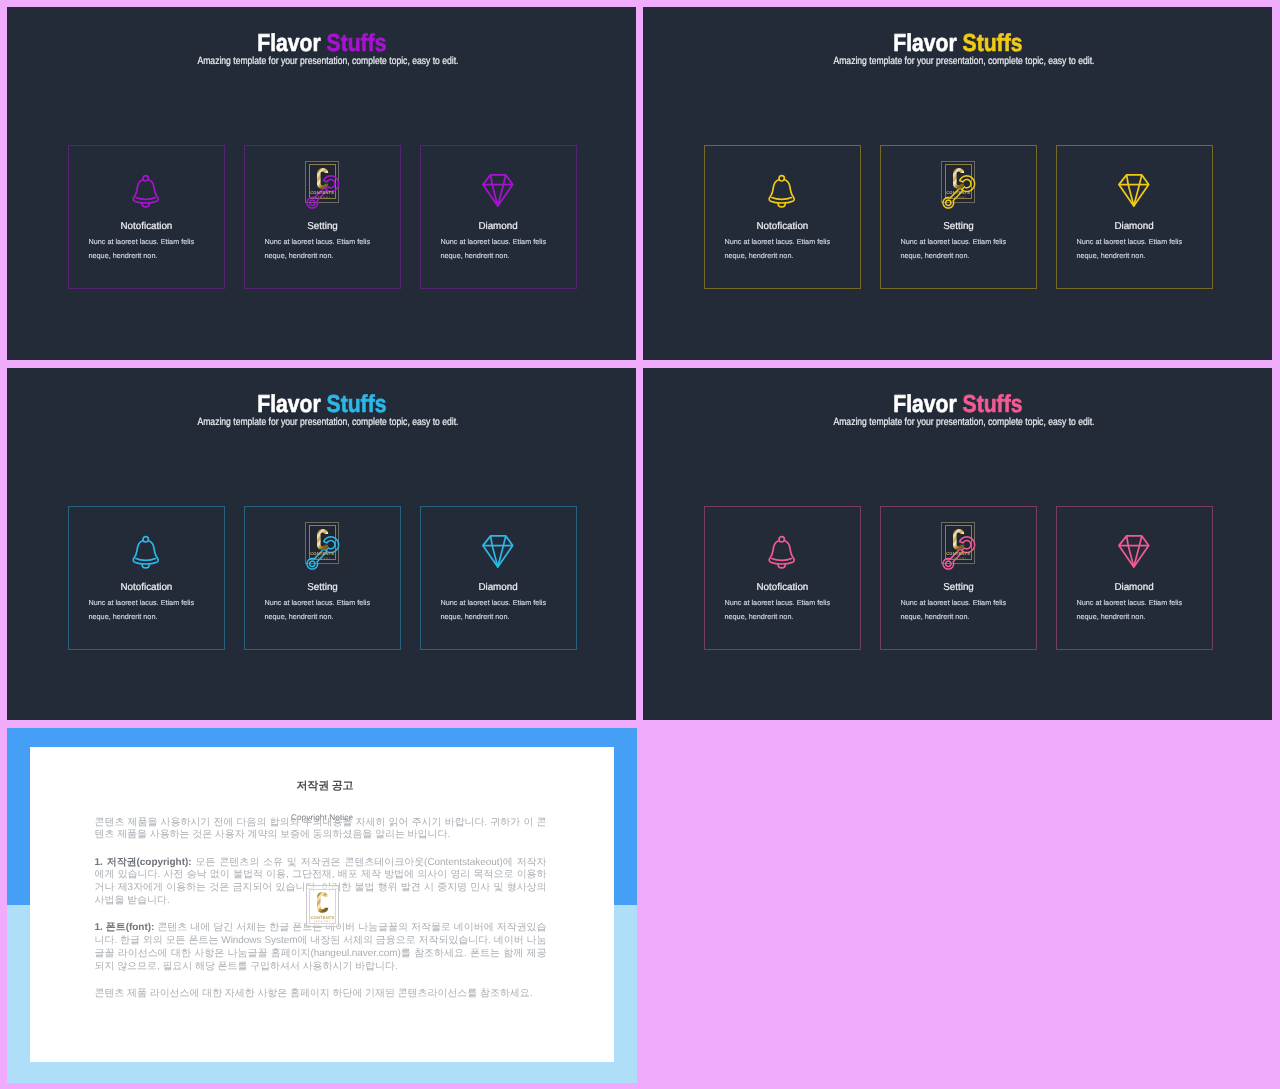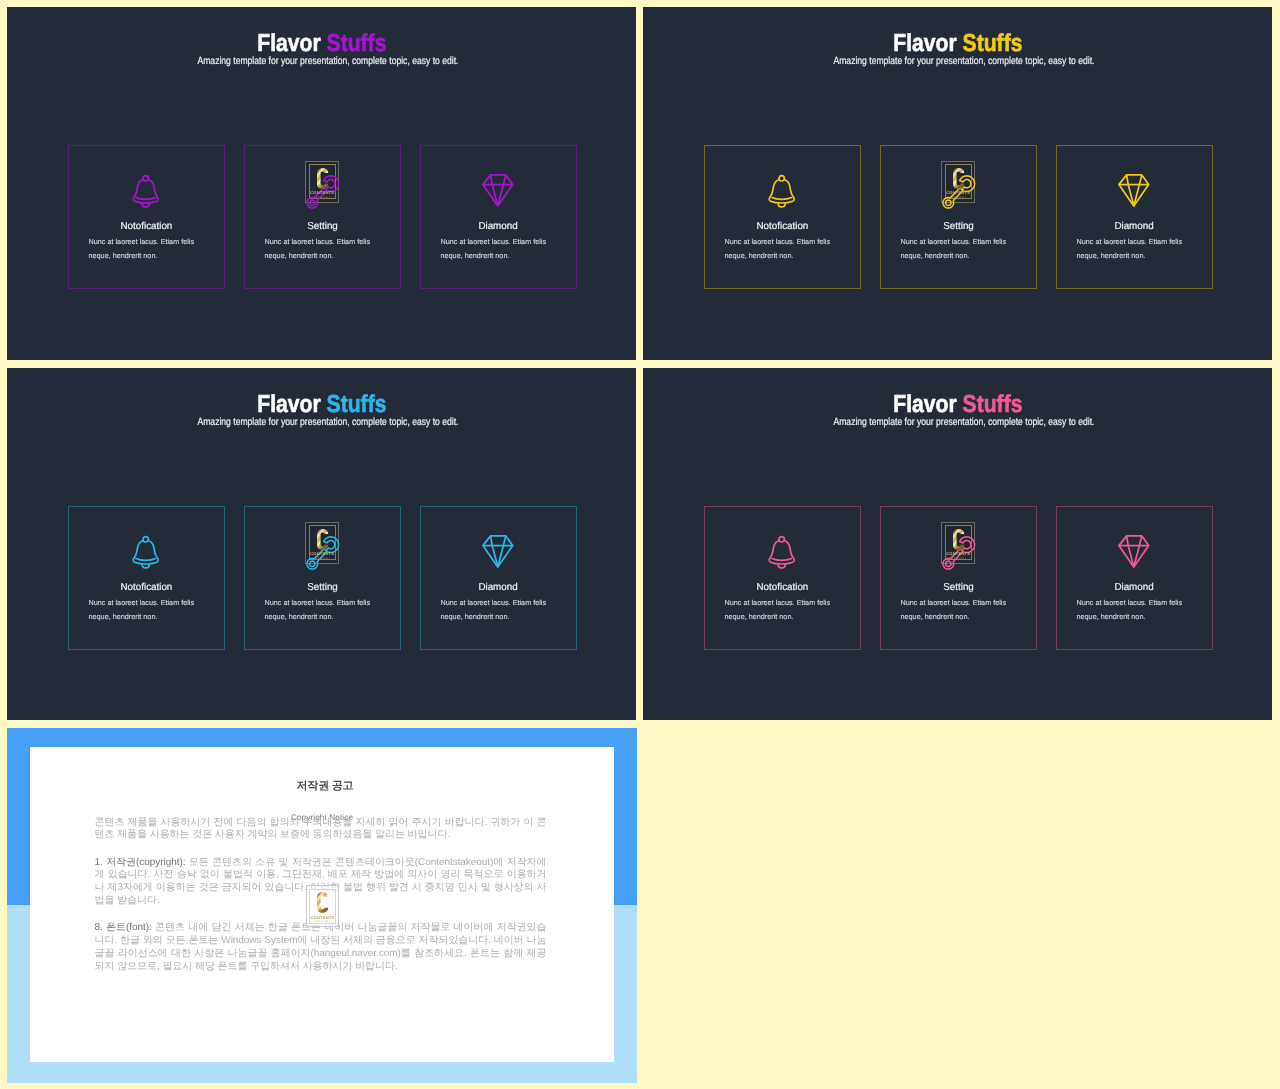--- a/index.html
+++ b/index.html
@@ -68,34 +68,34 @@
   .nf-top{position:absolute;left:0;top:0;width:100%;height:177px;background:#45a0f5;}
   .nf-bot{position:absolute;left:0;top:177px;width:100%;height:178px;background:#afdff8;}
   .paper{position:absolute;left:23px;top:19px;width:584px;height:315px;background:#ffffff;}
   .n-title{margin:0;padding-top:33px;text-align:center;font-size:11px;
            font-weight:bold;color:#4a4a4a;line-height:13px;letter-spacing:-0.2px;padding-left:6px;}
   .n-sub{margin:16px;padding-top:4px;text-align:center;font-size:8.2px;color:#7b7b7b;
          line-height:10px;letter-spacing:0.1px;}
   .n-body{position:absolute;left:64.5px;width:452px;top:69.6px;}
   .n-body p{margin:0 0 14.3px 0;font-size:10px;line-height:12.85px;color:#a9aeb3;
             text-align:justify;letter-spacing:-0.05px;word-break:break-all;}
-  .n-body p b{font-weight:normal;color:#6f757b;}
+  .n-body p b{font-weight:bold;color:#6f757b;}
   .n-body p b:empty{display:none;}
   .n-body p b:empty + span{margin-left:0;}
   .wm-paper{position:absolute;left:275.6px;top:138.3px;width:33.6px;height:41.7px;}
   .wm-paper .wm{top:0;border-color:#cfcfcf;background:rgba(255,255,255,0.55);}
   .wm-paper .wm-fg{top:0;}
   .wm-paper .wm-inner{border-color:#dcd6c2;}
   .wm-paper .wm-t1{color:#bda05c;}
   .wm-paper .wm-t2{color:#b5ab8c;}
 </style>
 </head>
 <body>
 
-<div class="grid" style="background-color: #fef9c3;">
+<div class="grid" style="background-color: #f0abfc;">
   <section class="slide s1" style="background-color: rgb(36, 43, 56);">
     <div class="hdr">
       <h1 class="title"><span class="tx"><span>Flavor</span> <span style="color: rgb(167, 20, 207);">Stuffs</span></span></h1>
       <p class="subtitle"><span class="tx">Amazing template for your presentation, complete topic, easy to edit.</span></p>
     </div>
     <div class="cards">
       <div class="card" style="border-color: rgba(167, 20, 207, 0.4);">
         <div class="card-icon" style="color: rgb(167, 20, 207);">
           <svg width="27.4" height="33.8" viewBox="0 0 27.4 33.8">
   <circle cx="13.7" cy="4.3" r="2.7" fill="none" stroke="currentColor" stroke-width="1.7"></circle>
@@ -333,21 +333,22 @@
     <div class="notice-frame">
       <div class="nf-top" style="background-color: rgb(69, 160, 245);"></div>
       <div class="nf-bot" style="background-color: rgb(175, 223, 248);"></div>
     </div>
     <div class="paper">
       <h2 class="n-title">저작권 공고</h2>
       <p class="n-sub">Copyright Notice</p>
       <div class="n-body">
         <p> <span>콘텐츠 제품을 사용하시기 전에 다음의 합의와 주의내용을 자세히 읽어 주시기 바랍니다. 귀하가 이 콘텐츠 제품을 사용하는 것은 사용자 계약의 보증에 동의하셨음을 알리는 바입니다.</span></p>
         <p><b>1. 저작권(copyright):</b> <span>모든 콘텐츠의 소유 및 저작권은 콘텐츠테이크아웃(Contentstakeout)에 저작자에게 있습니다. 사전 승낙 없이 불법적 이용, 그단전재, 배포 제작 방법에 의사이 영리 목적으로 이용하거나 제3자에게 이용하는 것은 금지되어 있습니다. 이러한 불법 행위 발견 시 중지명 민사 및 형사상의 사법을 받습니다.</span></p>
-        <p><b>8. 폰트(font):</b> <span>콘텐츠 내에 담긴 서체는 한글 폰트는 네이버 나눔글꼴의 저작물로 네이버에 저작권있습니다. 한글 외의 모든 폰트는 Windows System에 내장된 서체의 금융으로 저작되있습니다. 네이버 나눔글꼴 라이선스에 대한 사항은 나눔글꼴 홈페이지(hangeul.naver.com)를 참조하세요. 폰트는 함께 제공되지 않으므로, 필요시 해당 폰트를 구입하셔서 사용하시기 바랍니다.</span></p>
+        <p><b>1. 폰트(font):</b> <span>콘텐츠 내에 담긴 서체는 한글 폰트는 네이버 나눔글꼴의 저작물로 네이버에 저작권있습니다. 한글 외의 모든 폰트는 Windows System에 내장된 서체의 금융으로 저작되있습니다. 네이버 나눔글꼴 라이선스에 대한 사항은 나눔글꼴 홈페이지(hangeul.naver.com)를 참조하세요. 폰트는 함께 제공되지 않으므로, 필요시 해당 폰트를 구입하셔서 사용하시기 바랍니다.</span></p>
+        <p> <span>콘텐츠 제품 라이선스에 대한 자세한 사항은 홈페이지 하단에 기재된 콘텐츠라이선스를 참조하세요.</span></p>
       </div>
       <div class="wm-paper">
           <div class="wm" style="border-color: rgb(201, 201, 201);">
             <div class="wm-inner"></div>
           </div>
           <div class="wm-fg">
             <svg class="wm-c" viewBox="0 0 12.3 20.8" width="12.3" height="20.8">
               <defs>
                 <linearGradient id="gld9" x1="0" y1="0" x2="0.55" y2="1">
                 <stop offset="0" stop-color="#8a6b25"></stop>

